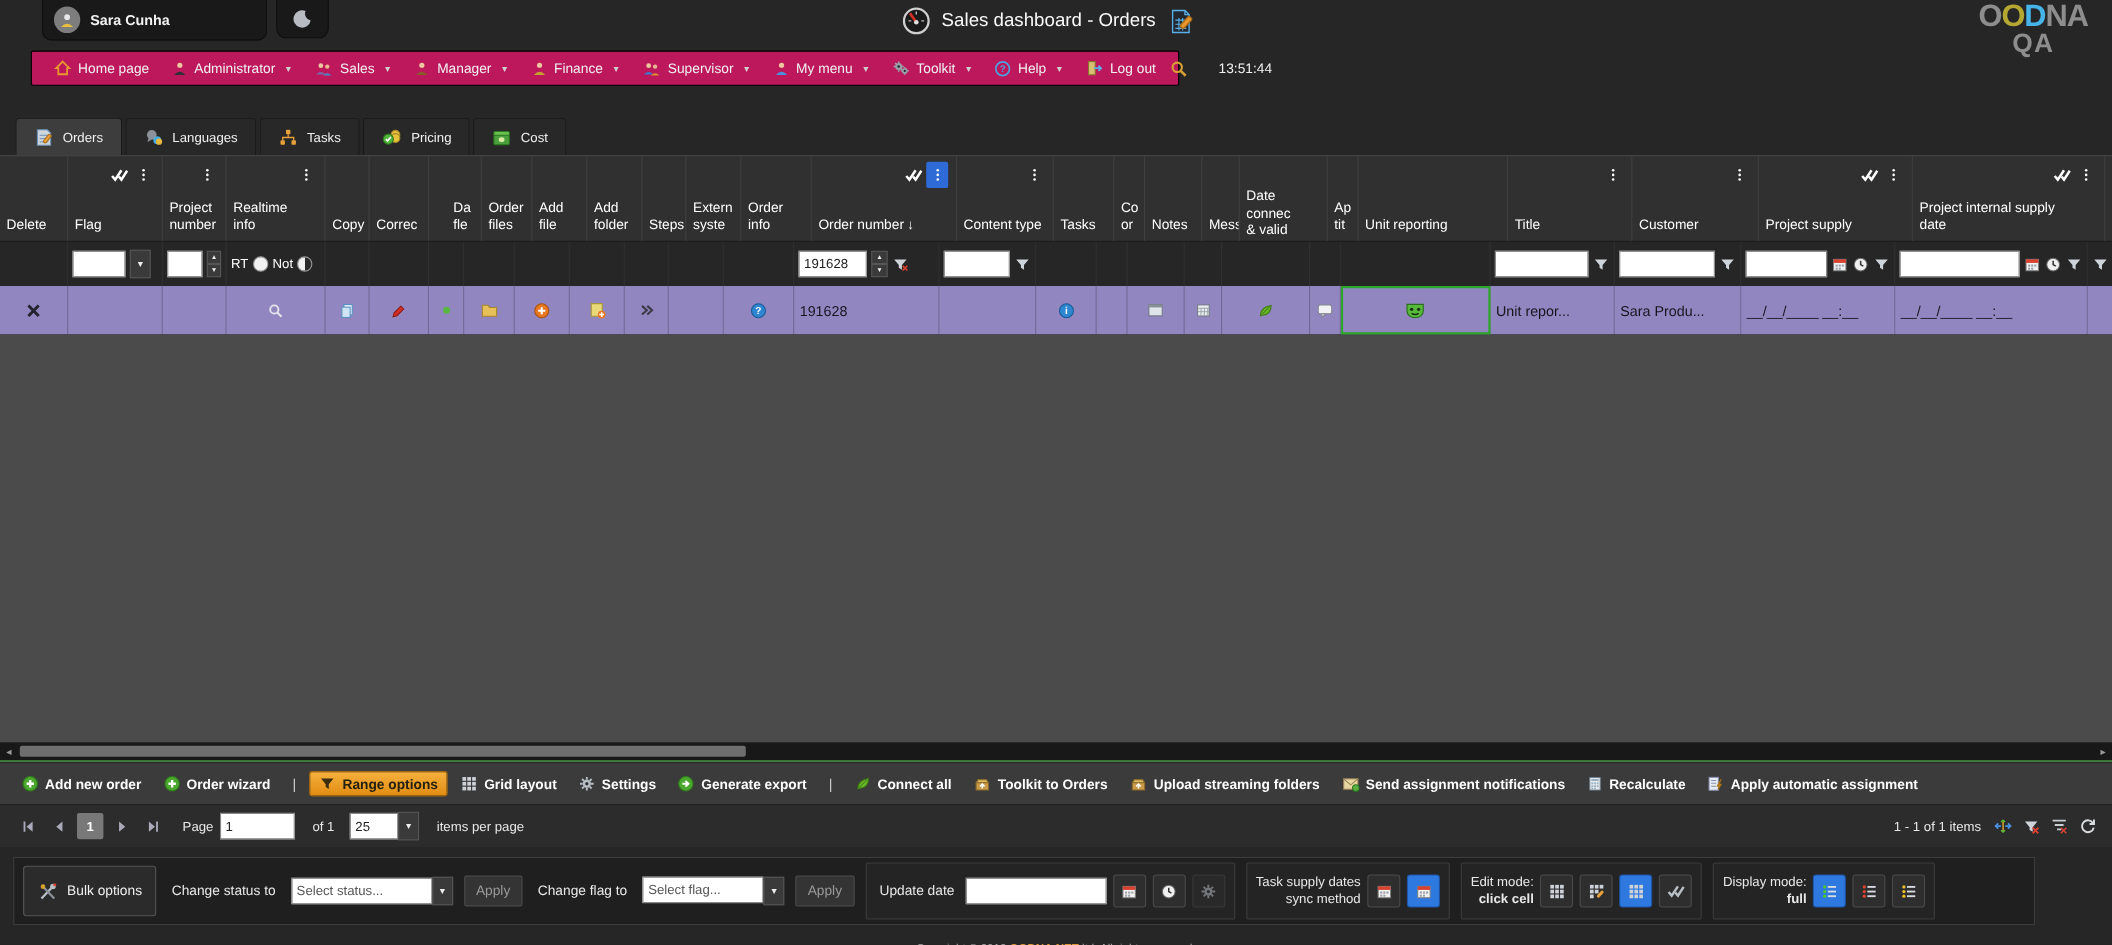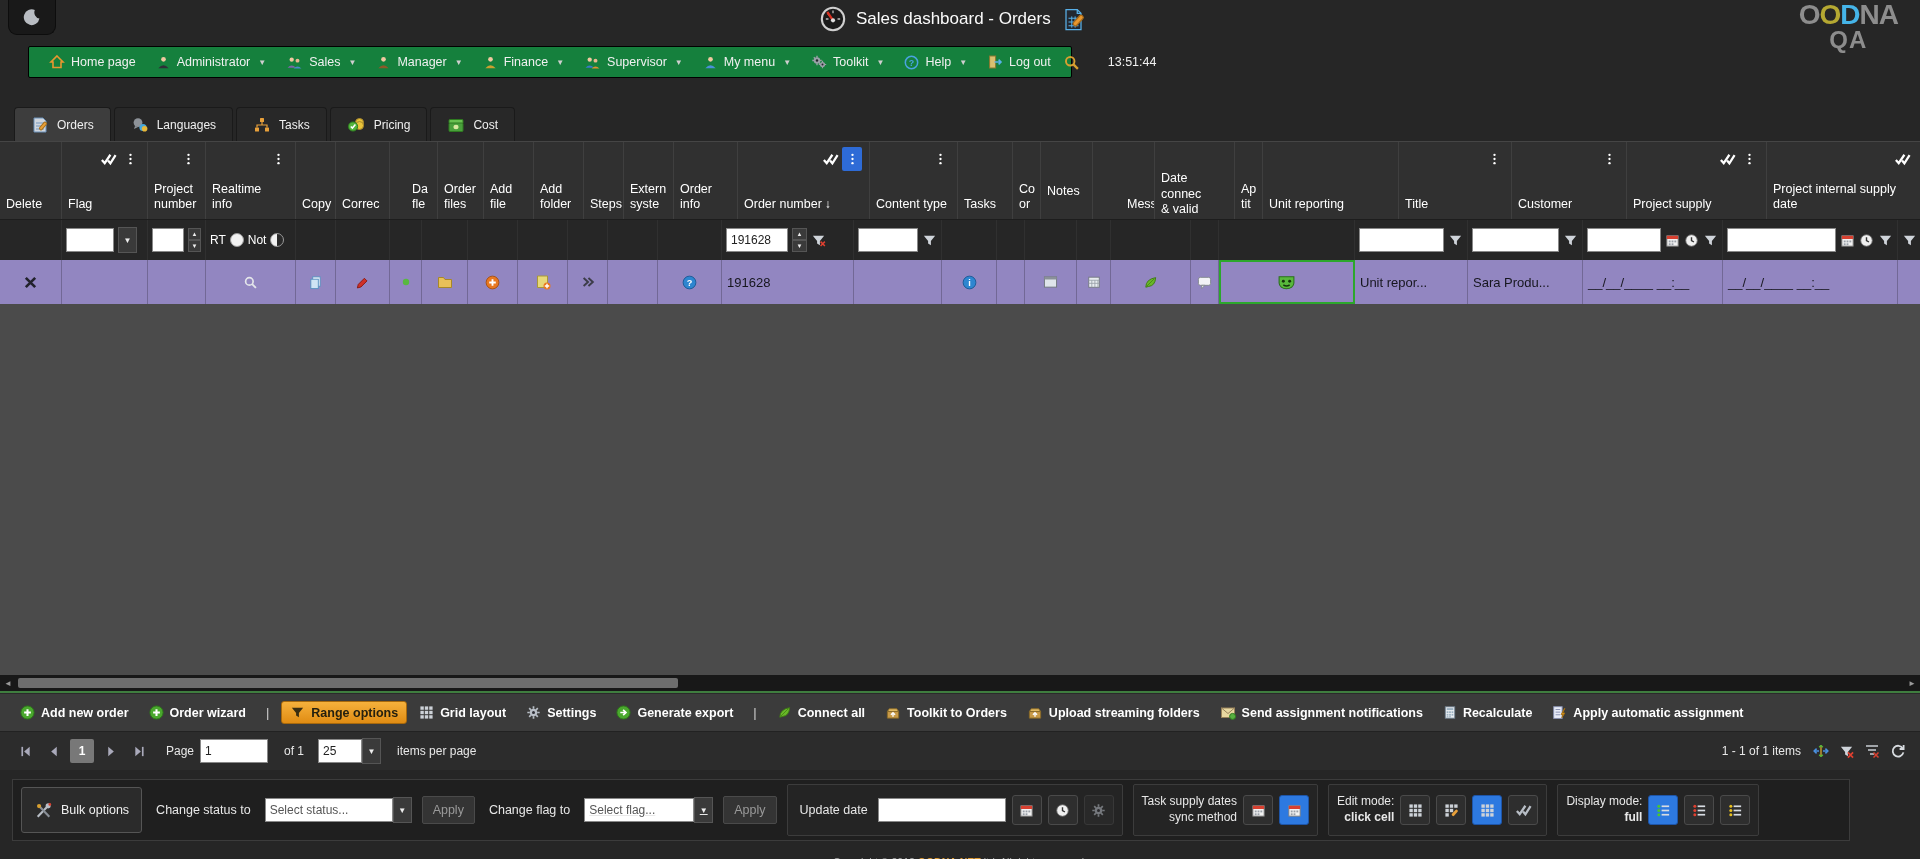--- a/index.html
+++ b/index.html
@@ -14,21 +14,21 @@
   .avatarbg{width:24px;height:24px;border-radius:50%;background:#7d7d7d;display:flex;align-items:center;justify-content:center;}
   .moonbtn{margin-left:8px;height:34px;width:46px;background:#191919;border:1px solid #0d0d0d;border-top:none;border-radius:0 0 9px 9px;display:flex;align-items:center;justify-content:center;cursor:pointer;}
   .titlewrap{position:absolute;left:820px;top:6px;display:flex;align-items:center;gap:10px;}
   .apptitle{font-size:17px;color:#fafafa;}
   .logo{position:absolute;right:22px;top:2px;text-align:center;line-height:0.95;font-weight:bold;}
   .logo .l1{font-size:28px;letter-spacing:-1px;}
   .logo .l2{font-size:24px;color:#8d8d8d;letter-spacing:1px;}
 
   
   .menustrip{height:60px;}
-  .menubar{margin:6px 0 0 28px;width:1022px;height:30px;background:#15803d;border:1px solid #000;border-radius:2px;display:flex;align-items:center;padding:0 10px;gap:2px;}
+  .menubar{margin:6px 0 0 28px;width:1022px;height:30px;background:#be185d;border:1px solid #000;border-radius:2px;display:flex;align-items:center;padding:0 10px;gap:2px;}
   .menu-item{display:flex;align-items:center;gap:6px;padding:0 10px;height:100%;cursor:pointer;white-space:nowrap;}
   .menu-label{color:#f0f0f0;font-size:12.5px;}
   .caret{font-size:8px;color:#cfcfcf;margin-left:2px;}
   .menu-search{margin-left:auto;cursor:pointer;}
   .menu-time{color:#f0f0f0;font-size:12.5px;margin:0 14px 0 26px;}
 
   
   .tabstrip{height:35px;display:flex;align-items:flex-end;padding-left:14px;gap:3px;}
   .tab{height:33px;display:flex;align-items:center;gap:8px;padding:0 16px;background:#282828;border:1px solid #1a1a1a;border-bottom:none;border-radius:4px 4px 0 0;cursor:pointer;white-space:nowrap;}
   .tab.active{background:#3d3d3d;}
@@ -97,20 +97,31 @@
   
   .footer{text-align:center;color:#aaa;font-size:10.5px;padding-top:6px;}
   .footer .brand{color:#dd9933;font-weight:bold;}
 </style>
 </head>
 <body>
 
 <div id="app">
 
   <div class="topbar">
+    <div class="userchip">
+      <span class="avatarbg">
+          <span class="ic">
+            <svg width="16" height="16" viewBox="0 0 16 16">
+              <circle cx="8" cy="5.6" r="2.6" fill="#e8e8e8"></circle>
+              <path d="M2.5 14.5 Q8 8.5 13.5 14.5 Z" fill="#e8c040"></path>
+            </svg>
+          </span>
+        </span>
+      <span class="uname">Sara Cunha</span>
+    </div>
     <div class="moonbtn">
       <span class="ic">
           <svg width="18" height="18" viewBox="0 0 16 16">
             <path d="M10.5 1.8 A7 7 0 1 0 14.6 9.4 A5.6 5.6 0 0 1 10.5 1.8 Z" fill="#b8bcc2"></path>
           </svg>
         </span>
     </div>
     <div class="titlewrap">
       <span class="ic">
           <svg width="26" height="26" viewBox="0 0 20 20">
@@ -452,25 +463,25 @@
       </div>
       <div class="hcell" style="width: 55px;">
         <div class="hicons"></div>
         <div class="hlabel">Tasks</div>
       </div>
       <div class="hcell" style="width: 28px;">
         <div class="hicons"></div>
         <div class="hlabel">Co
 or</div>
       </div>
-      <div class="hcell" style="width: 52px; justify-content: center;">
+      <div class="hcell" style="width: 52px;">
         <div class="hicons"></div>
         <div class="hlabel">Notes</div>
       </div>
-      <div class="hcell" style="width: 34px; margin-left: 28px;">
+      <div class="hcell" style="width: 34px;">
         <div class="hicons"></div>
         <div class="hlabel">Mess</div>
       </div>
       <div class="hcell" style="width: 80px;">
         <div class="hicons"></div>
         <div class="hlabel">Date
 connec
 &amp; valid</div>
       </div>
       <div class="hcell" style="width: 28px;">
@@ -1069,21 +1080,21 @@
           </span>
         <span>Bulk options</span>
       </span>
       <span class="blabel">Change status to</span>
       <span style="display:flex;align-items:center;">
         <span class="wbox" style="width:118px;color:#555;">Select status...</span>
         <span class="dropbtn">▼</span>
       </span>
       <span class="applybtn">Apply</span>
       <span class="blabel">Change flag to</span>
-      <span style="display:flex;align-items:center;text-decoration:underline;">
+      <span style="display:flex;">
         <span class="wbox" style="width:100px;color:#555;">Select flag...</span>
         <span class="dropbtn">▼</span>
       </span>
       <span class="applybtn">Apply</span>
       <span class="bgroup">
         <span class="blabel">Update date</span>
         <input class="pginput" style="width: 118px;">
         <span class="sqbtn">
             <span class="ic">
               <svg width="15" height="15" viewBox="0 0 16 16">

